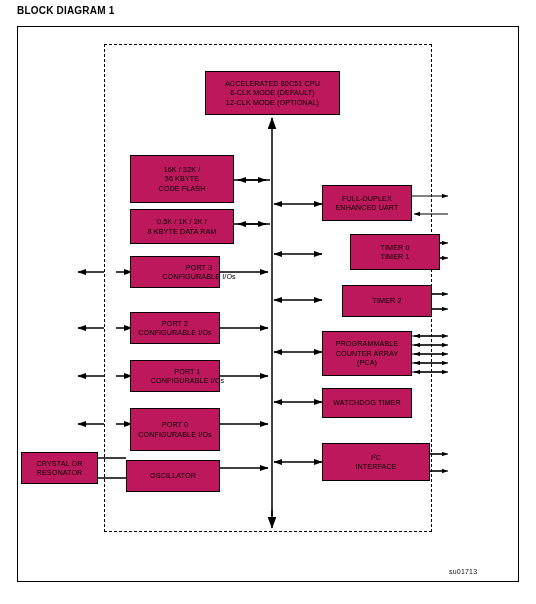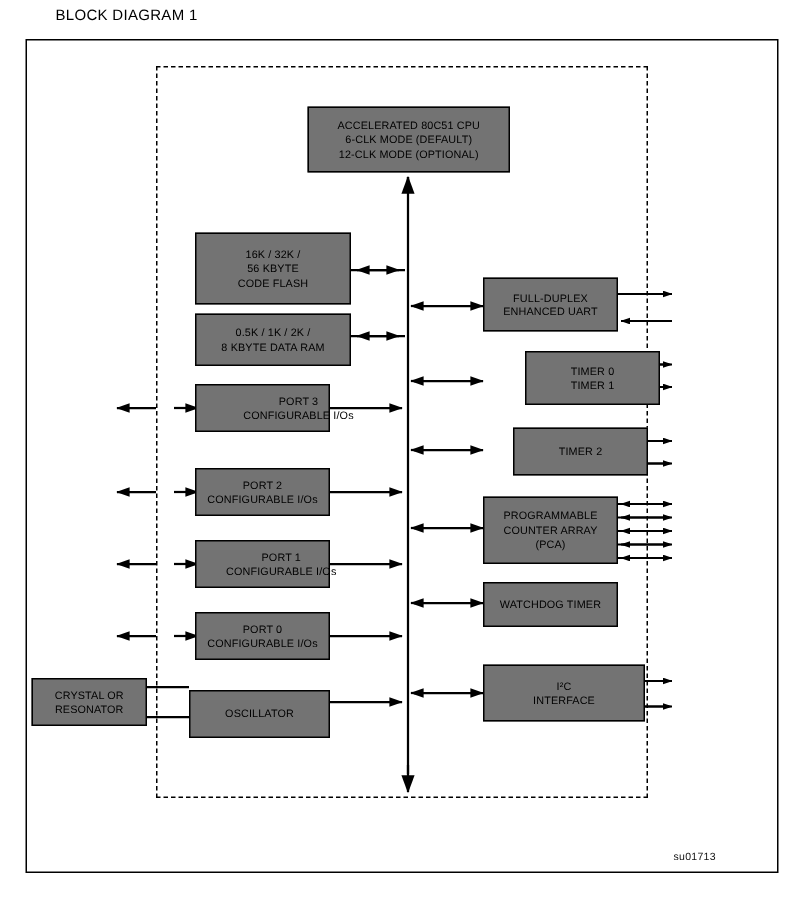--- a/index.html
+++ b/index.html
@@ -1,34 +1,33 @@
 <!DOCTYPE html>
 <html><head>
 <meta charset="utf-8">
 <style>
   html,body{margin:0;padding:0;background:#ffffff;}
   body{width:536px;height:604px;font-family:"Liberation Sans",sans-serif;color:#000;}
   #root{position:relative;width:536px;height:604px;overflow:hidden;}
 
   .title{
     position:absolute;left:17px;top:5px;
-    font-size:10px;font-weight:normal;letter-spacing:.2px;
+    font-size:10px;font-weight:bold;letter-spacing:.2px;
     white-space:nowrap;
-    margin-left:20px;
   }
   .frame{
     position:absolute;left:17px;top:26px;width:502px;height:556px;
     border:1.6px solid #000;box-sizing:border-box;background:#fff;
   }
   .dashed{
     position:absolute;left:104px;top:44px;width:328px;height:488px;
     border:1.3px dashed #000;box-sizing:border-box;
   }
   .box{
-    position:absolute;border:1.4px solid #000;background:#737373;box-sizing:border-box;
+    position:absolute;border:1.4px solid #000;background:#be185d;box-sizing:border-box;
     display:flex;align-items:center;justify-content:center;text-align:center;
     font-size:7.2px;line-height:1.32;letter-spacing:.1px;
   }
   .box span{display:block;white-space:nowrap;}
   .footer{
     position:absolute;left:449px;top:568px;font-size:7px;color:#111;letter-spacing:.2px;
   }
   svg.wires{position:absolute;left:0;top:0;width:536px;height:604px;pointer-events:none;}
 </style>
 </head>
@@ -169,21 +168,21 @@
     </div>
   </div>
 
   <div class="box" style="left:130px;top:360px;width:90px;height:32px;padding-left:25px;">
     <div>
       <span>PORT 1</span>
       <span>CONFIGURABLE I/Os</span>
     </div>
   </div>
 
-  <div class="box" style="left:130px;top:408px;width:90px;height:32px;">
+  <div class="box" style="left:130px;top:408px;width:90px;height:43px;">
     <div>
       <span>PORT 0</span>
       <span>CONFIGURABLE I/Os</span>
     </div>
   </div>
 
   <div class="box" style="left:21px;top:452px;width:77px;height:32px;">
     <div>
       <span>CRYSTAL OR</span>
       <span>RESONATOR</span>

